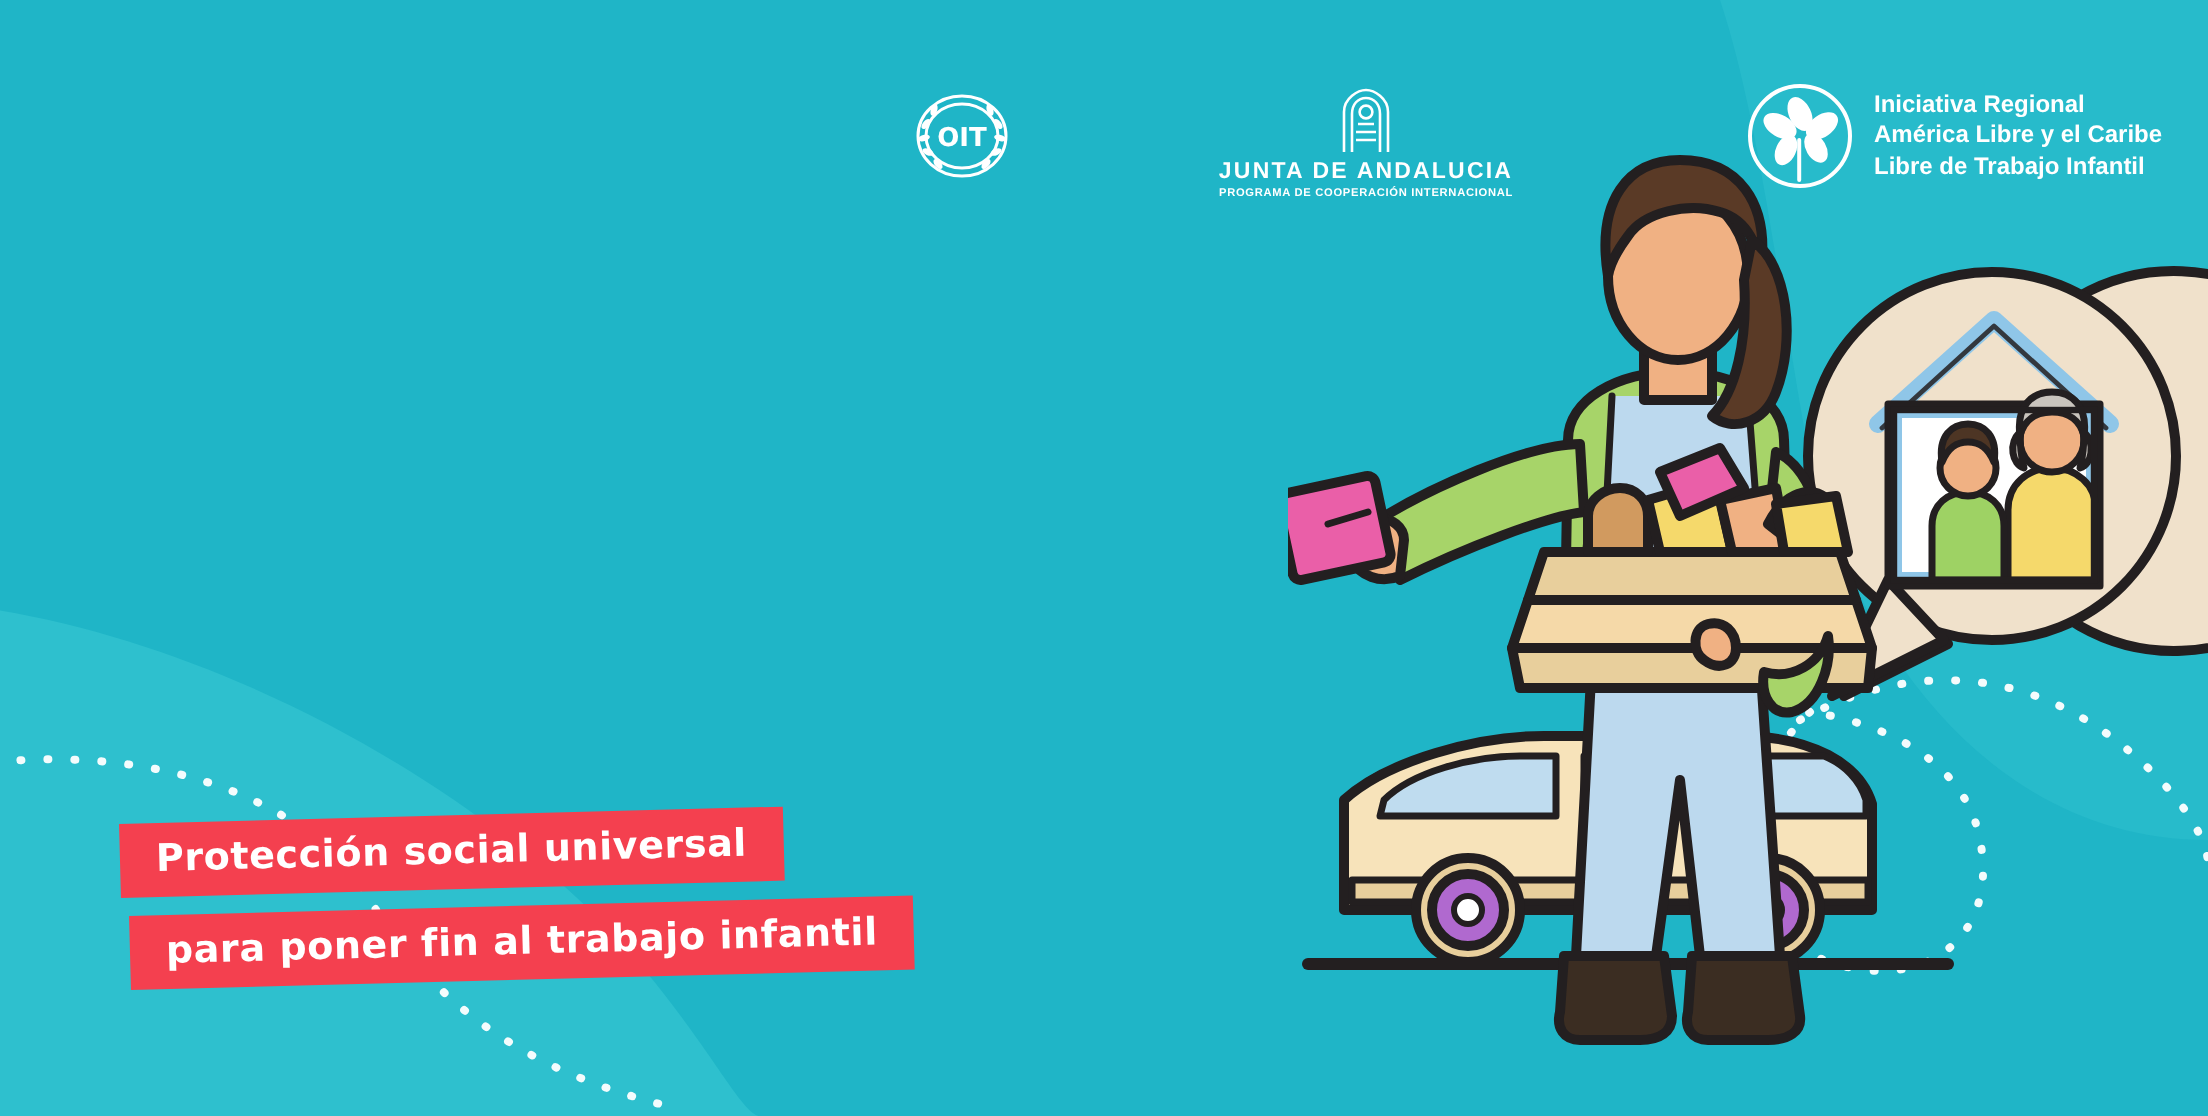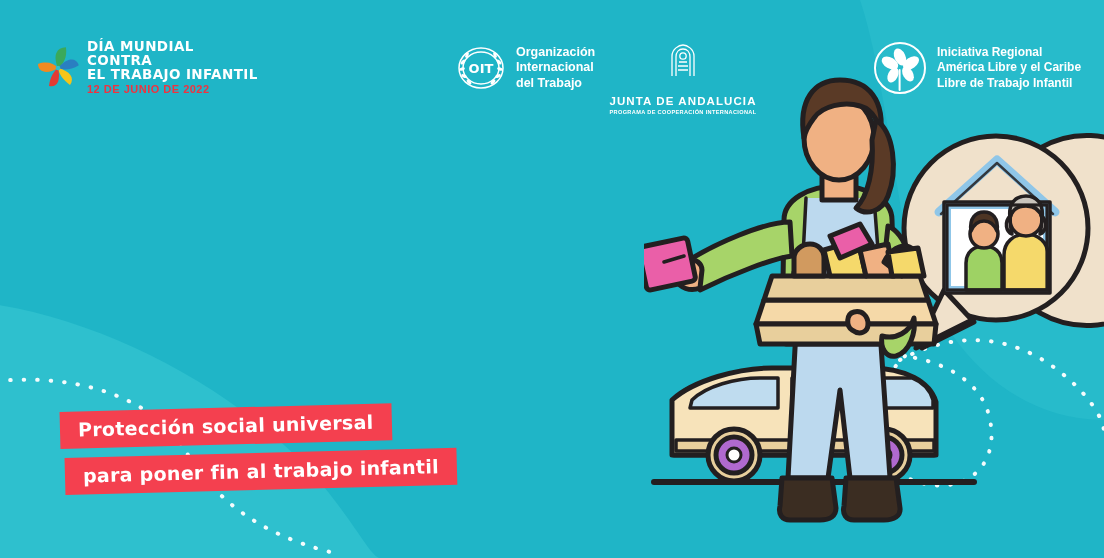--- a/index.html
+++ b/index.html
@@ -57,21 +57,21 @@
     white-space:nowrap;
   }
 
   .logo-junta {
     position:absolute; left:608px; top:44px;
     text-align:center; width:150px;
   }
   .junta-mark { width:30px; height:33px; margin:0 auto; display:block; }
   .junta-name {
     color:#ffffff; font-size:11.5px; font-weight:bold;
-    letter-spacing:1.1px; margin-top:18px; white-space:nowrap;
+    letter-spacing:1.1px; margin-top:3px; white-space:nowrap;
   }
   .junta-sub {
     color:#ffffff; font-size:5.6px; font-weight:bold;
     letter-spacing:0.35px; margin-top:2px; white-space:nowrap;
   }
 
   .logo-coop {
     position:absolute; left:757px; top:50px;
     display:flex; align-items:center; gap:8px;
   }
@@ -136,38 +136,20 @@
       <g fill="none" stroke="#ffffff" stroke-width="4" stroke-linecap="round" stroke-dasharray="0.5 13" opacity="0.95">
         <path d="M -30 385 C 60 368 150 392 185 450 C 215 500 260 534 330 552"></path>
         <path d="M 900 360 C 955 330 1010 335 1055 368 C 1090 394 1104 420 1104 432"></path>
         <path d="M 905 356 C 860 400 862 460 912 480 C 960 498 1000 470 990 420 C 983 382 945 362 905 356 Z"></path>
       </g>
     </svg>
   </div>
 
   <div class="header">
 
-    <div class="logo-wdacl">
-      <svg class="pinwheel" viewBox="0 0 44 50">
-        <g transform="translate(22,25)">
-          <path d="M0,0 C -2,-14 4,-20 13,-18 C 12,-8 6,-2 0,0 Z" fill="#3aa95b" transform="rotate(-15)"></path>
-          <path d="M0,0 C 10,-10 19,-9 21,-1 C 13,3 5,3 0,0 Z" fill="#2a7fc1" transform="rotate(-5)"></path>
-          <path d="M0,0 C 12,3 17,10 12,17 C 5,12 1,6 0,0 Z" fill="#f5c518" transform="rotate(0)"></path>
-          <path d="M0,0 C 3,13 -1,20 -9,18 C -8,9 -4,3 0,0 Z" fill="#e23b33" transform="rotate(0)"></path>
-          <path d="M0,0 C -11,7 -20,4 -20,-4 C -12,-7 -4,-5 0,0 Z" fill="#f08a22" transform="rotate(0)"></path>
-          <circle cx="0" cy="0" r="2.3" fill="#2ec0ce"></circle>
-        </g>
-      </svg>
-      <div>
-        <div class="wdacl-text">Día Mundial</div>
-        <div class="wdacl-text">Contra</div>
-        <div class="wdacl-text">El Trabajo Infantil</div>
-        <div class="wdacl-date">12 DE JUNIO DE 2022</div>
-      </div>
-    </div>
 
     <div class="logo-ilo">
       <svg class="ilo-seal" viewBox="0 0 52 52">
         <g stroke="#ffffff" fill="none" stroke-width="1.5">
           <ellipse cx="26" cy="26" rx="22" ry="20"></ellipse>
           <ellipse cx="26" cy="26" rx="18" ry="16"></ellipse>
         </g>
         <g fill="#ffffff">
 
           <g>
@@ -178,25 +160,20 @@
             <ellipse cx="12" cy="13" rx="3" ry="1.6" transform="rotate(-70 12 13)"></ellipse>
             <ellipse cx="44" cy="20" rx="3" ry="1.6" transform="rotate(50 44 20)"></ellipse>
             <ellipse cx="45" cy="27" rx="3" ry="1.6" transform="rotate(15 45 27)"></ellipse>
             <ellipse cx="43" cy="34" rx="3" ry="1.6" transform="rotate(-25 43 34)"></ellipse>
             <ellipse cx="38" cy="40" rx="3" ry="1.6" transform="rotate(-50 38 40)"></ellipse>
             <ellipse cx="40" cy="13" rx="3" ry="1.6" transform="rotate(70 40 13)"></ellipse>
           </g>
           <text x="26" y="31" font-family="'DejaVu Sans', sans-serif" font-size="13" font-weight="bold" text-anchor="middle">OIT</text>
         </g>
       </svg>
-      <div class="ilo-text">
-        <div>Organización</div>
-        <div>Internacional</div>
-        <div>del Trabajo</div>
-      </div>
     </div>
 
     <div class="logo-junta">
       <svg class="junta-mark" viewBox="0 0 30 33">
         <g stroke="#ffffff" fill="none" stroke-width="1.3">
           <path d="M4,32 L4,12 C4,5 11,1 15,1 C19,1 26,5 26,12 L26,32"></path>
           <path d="M8,32 L8,13 C8,8 11,5 15,5 C19,5 22,8 22,13 L22,32"></path>
           <circle cx="15" cy="12" r="3.2"></circle>
           <path d="M10,22 L20,22 M10,26 L20,26 M11,18 L19,18"></path>
         </g>

